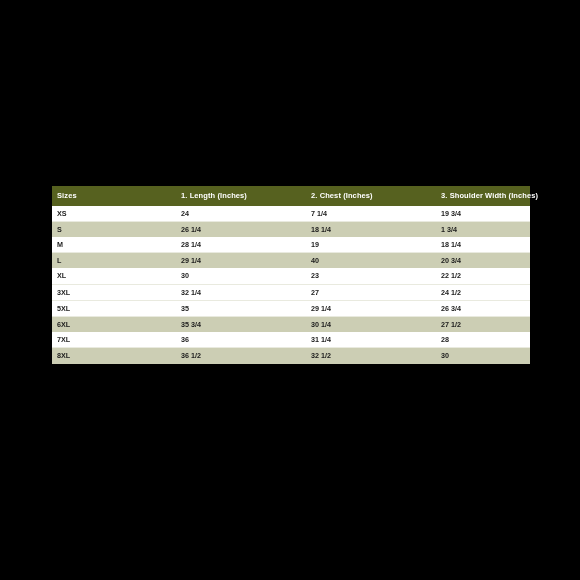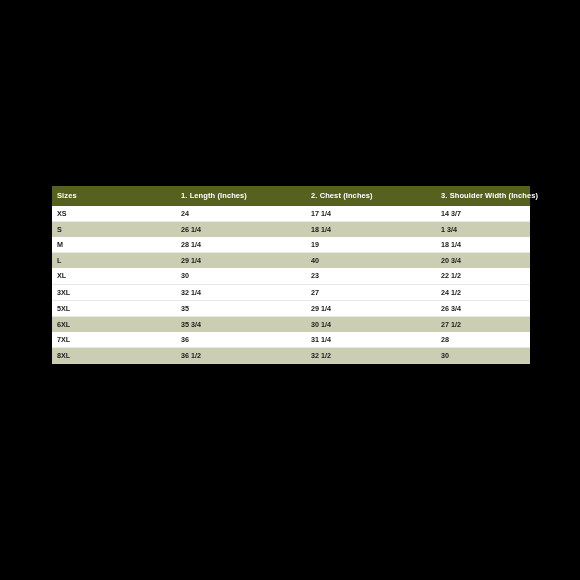--- a/index.html
+++ b/index.html
@@ -84,22 +84,22 @@
         <th>Sizes</th>
         <th>1. Length (Inches)</th>
         <th>2. Chest (Inches)</th>
         <th>3. Shoulder Width (Inches)</th>
       </tr>
     </thead>
     <tbody id="size-chart-body">
         <tr class="row-odd">
           <td>XS</td>
           <td>24</td>
-          <td>17 1/4</td>
-          <td>14 3/7</td>
+          <td>7 1/4</td>
+          <td>19 3/4</td>
         </tr>
         <tr class="row-even">
           <td>S</td>
           <td>26 1/4</td>
           <td>18 1/4</td>
           <td>1 3/4</td>
         </tr>
         <tr class="row-odd">
           <td>M</td>
           <td>28 1/4</td>

